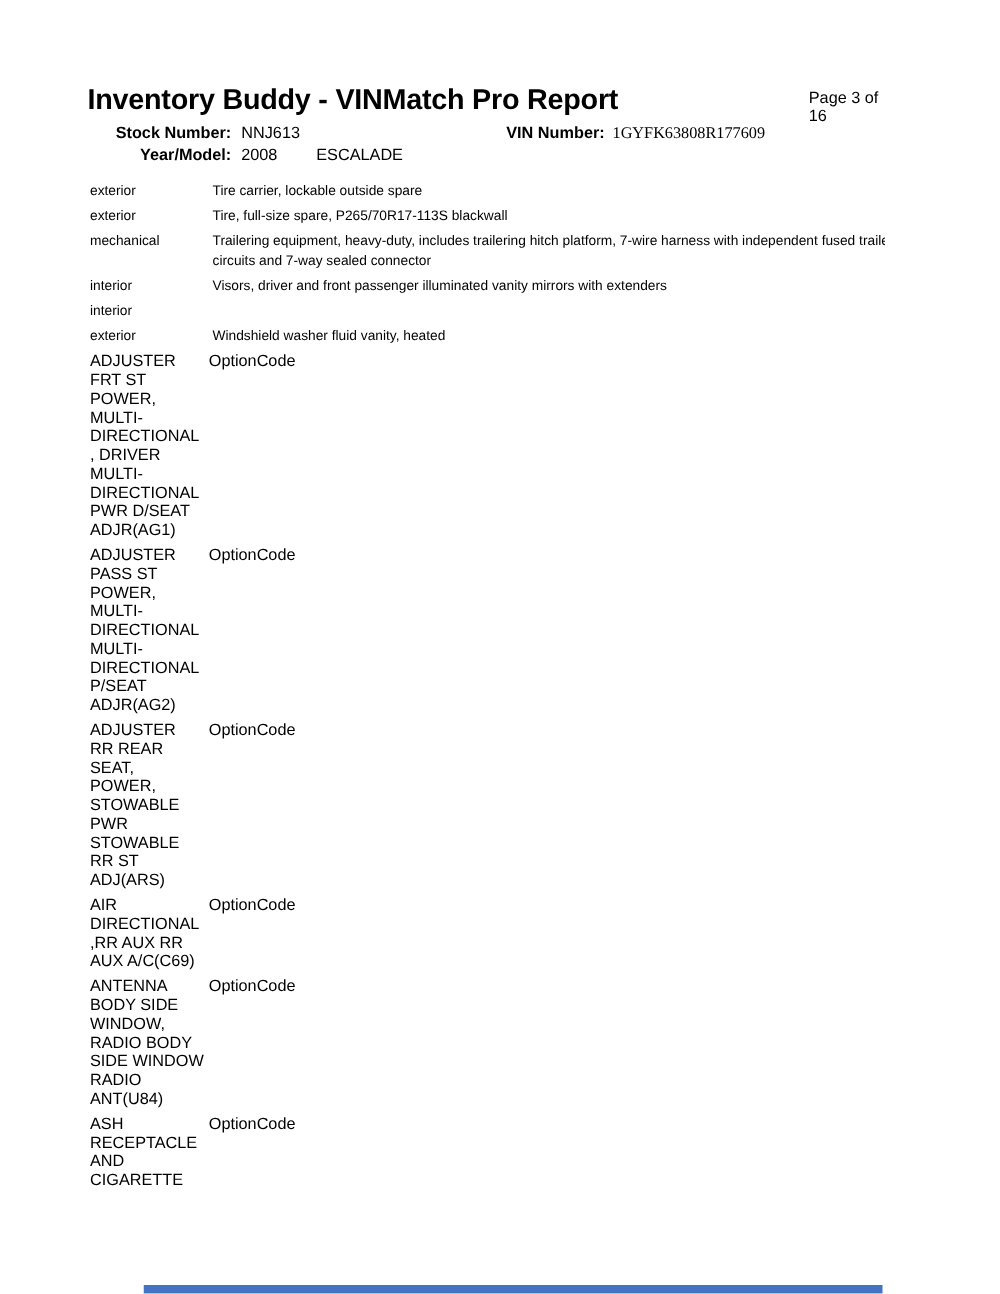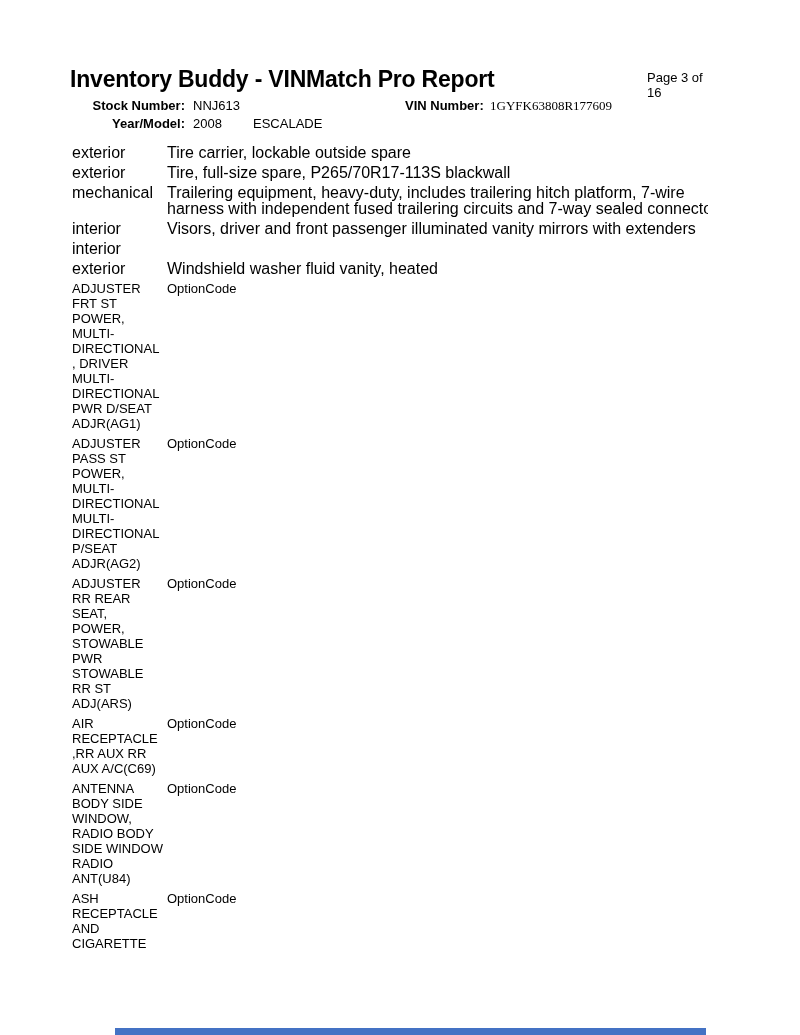--- a/index.html
+++ b/index.html
@@ -54,22 +54,23 @@
   .content {
     position: absolute;
     left: 72px;
     top: 145px;
     width: 668px;
   }
   .erow {
     display: flex;
     align-items: flex-start;
     margin-bottom: 4px;
-    font-size: 16px;
+    font-size: 11px;
     line-height: 16px;
+    justify-content: space-between;
   }
   .cat  { flex: 0 0 95px; }
   .desc { width: 570px; }
   .orow {
     display: flex;
     align-items: flex-start;
     margin-bottom: 5px;
     font-size: 13px;
     line-height: 15px;
   }
@@ -160,21 +161,21 @@
 POWER,
 STOWABLE
 PWR
 STOWABLE
 RR ST
 ADJ(ARS)</div>
       <div class="ocode">OptionCode</div>
     </div>
     <div class="orow">
       <div class="oname">AIR
-RECEPTACLE
+DIRECTIONAL
 ,RR AUX RR
 AUX A/C(C69)</div>
       <div class="ocode">OptionCode</div>
     </div>
     <div class="orow">
       <div class="oname">ANTENNA
 BODY SIDE
 WINDOW,
 RADIO BODY
 SIDE WINDOW

